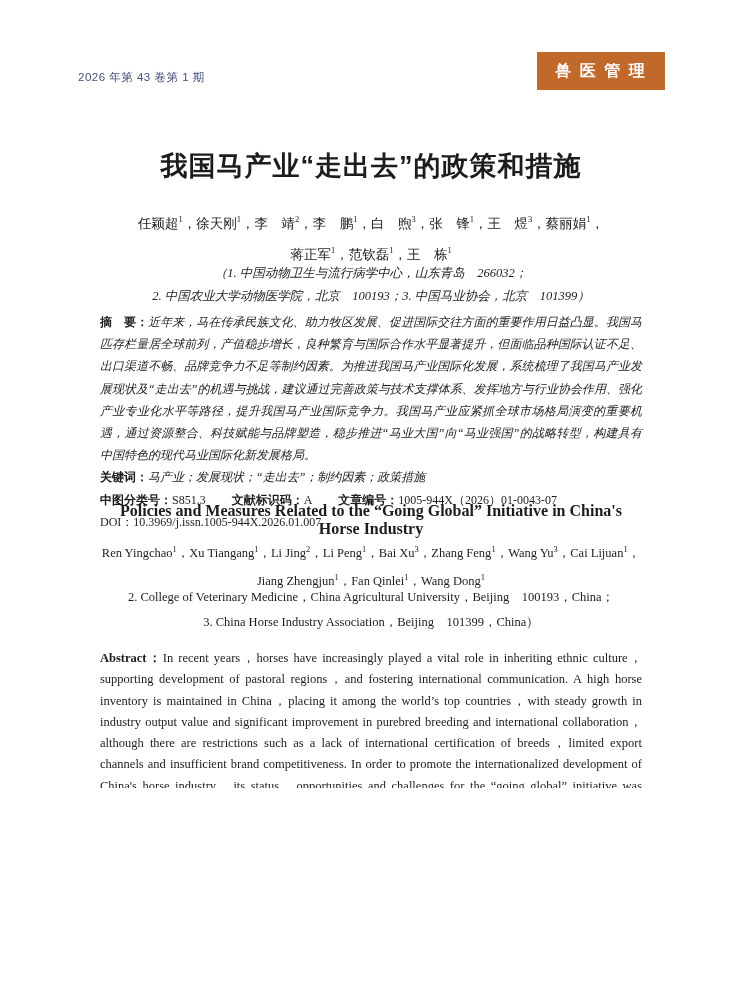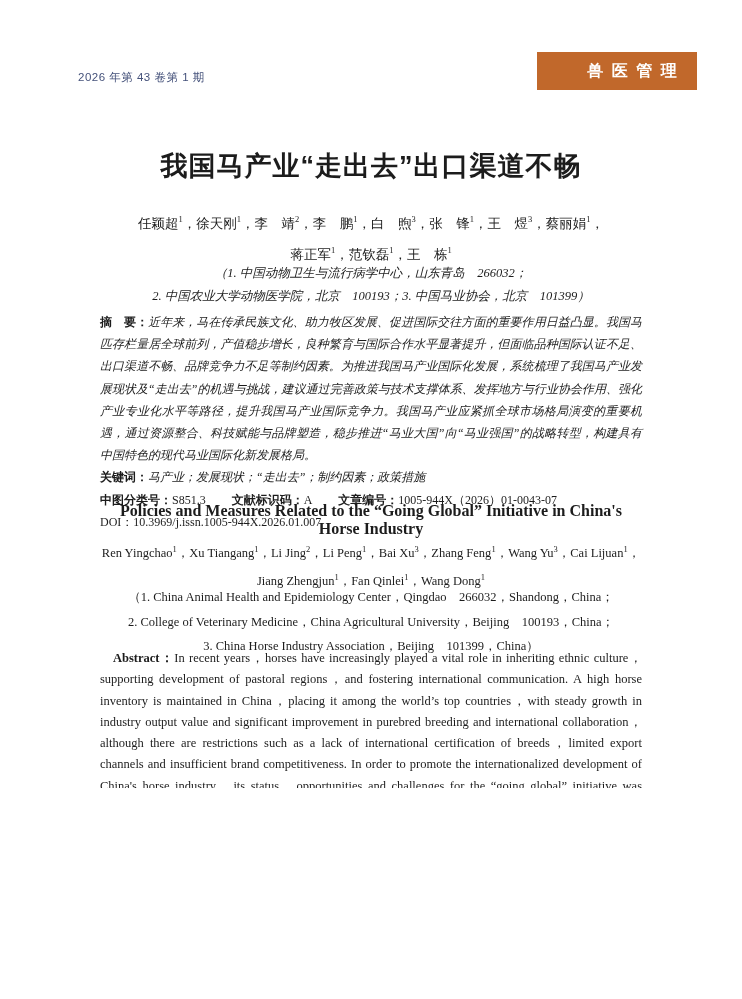--- a/index.html
+++ b/index.html
@@ -10,21 +10,21 @@
   }
   .content { position:absolute; left:100px; width:542px; top:0; }
 
   .issue-info {
     position:absolute; left:78px; top:70px;
     font-size:11.5px; color:#44517A; letter-spacing:0.5px;
   }
   .section-tab {
     position:absolute; left:537px; top:52px; width:128px; height:38px;
     background:#C1682B; color:#ffffff; font-weight:bold; font-size:16px;
-    display:flex; align-items:center; justify-content:center; letter-spacing:2px;padding-left:32px;
+    display:flex; align-items:center; justify-content:center; letter-spacing:2px;
   }
 
   .title-cn {
     position:absolute; left:0; top:148px; width:100%;
     text-align:center; font-size:27px; font-weight:700; letter-spacing:1px;
     font-family:"Liberation Sans", sans-serif;
   }
   .authors-cn {
     position:absolute; left:0; top:206px; width:100%;
     text-align:center; font-size:13.5px; line-height:27px;
@@ -60,21 +60,21 @@
   .affil-en {
     position:absolute; left:0; top:585px; width:100%;
     text-align:center; font-size:12.5px; line-height:24.5px;
     font-family:"Liberation Serif", serif;
   }
   .abstract-en {
     position:absolute; left:0; top:648px; width:542px;
     font-size:12.5px; line-height:21.3px; text-align:justify;
     font-family:"Liberation Serif", serif; margin:0;
   }
-  .abstract-en .blabel { font-family:"Liberation Serif", serif; font-weight:700;margin-left:13px; }
+  .abstract-en .blabel { font-family:"Liberation Serif", serif; font-weight:700; }
 
   .footnote-rule {
     position:absolute; left:0; top:802px; width:150px; height:0;
     border-top:1.5px solid #2a2a2a;
   }
   .footnotes {
     position:absolute; left:0; top:810px; width:542px;
     font-size:12px; line-height:22px;
   }
   .footnotes .row { margin:0; }
@@ -92,21 +92,21 @@
 </head>
 <body>
 
 <div class="page">
 
   <div class="issue-info">2026 年第 43 卷第 1 期</div>
   <div class="section-tab">兽 医 管 理</div>
 
   <div class="content">
 
-    <h1 class="title-cn" style="margin:0;">我国马产业“走出去”出口渠道不畅</h1>
+    <h1 class="title-cn" style="margin:0;">我国马产业“走出去”的政策和措施</h1>
 
     <div class="authors-cn">
       <div><span>任颖超</span><sup>1</sup><span>，</span><span>徐天刚</span><sup>1</sup><span>，</span><span>李　靖</span><sup>2</sup><span>，</span><span>李　鹏</span><sup>1</sup><span>，</span><span>白　煦</span><sup>3</sup><span>，</span><span>张　锋</span><sup>1</sup><span>，</span><span>王　煜</span><sup>3</sup><span>，</span><span>蔡丽娟</span><sup>1</sup><span>，</span></div>
       <div><span>蒋正军</span><sup>1</sup><span>，</span><span>范钦磊</span><sup>1</sup><span>，</span><span>王　栋</span><sup>1</sup></div>
     </div>
 
     <div class="affil-cn">
       <div>（1. 中国动物卫生与流行病学中心，山东青岛　266032；</div>
       <div>2. 中国农业大学动物医学院，北京　100193；3. 中国马业协会，北京　101399）</div>
     </div>
@@ -119,21 +119,20 @@
     </div>
 
     <h2 class="title-en" style="margin:0;">Policies and Measures Related to the “Going Global” Initiative in China's Horse Industry</h2>
 
     <div class="authors-en">
       <div><span>Ren Yingchao</span><sup>1</sup><span>，</span><span>Xu Tiangang</span><sup>1</sup><span>，</span><span>Li Jing</span><sup>2</sup><span>，</span><span>Li Peng</span><sup>1</sup><span>，</span><span>Bai Xu</span><sup>3</sup><span>，</span><span>Zhang Feng</span><sup>1</sup><span>，</span><span>Wang Yu</span><sup>3</sup><span>，</span><span>Cai Lijuan</span><sup>1</sup><span>，</span></div>
       <div><span>Jiang Zhengjun</span><sup>1</sup><span>，</span><span>Fan Qinlei</span><sup>1</sup><span>，</span><span>Wang Dong</span><sup>1</sup></div>
     </div>
 
     <div class="affil-en">
-      <div>（1. China Animal Health and Epidemiology Center，Qingdao　266032，Shandong，China；</div>
       <div>2. College of Veterinary Medicine，China Agricultural University，Beijing　100193，China；</div>
       <div>3. China Horse Industry Association，Beijing　101399，China）</div>
     </div>
 
     <p class="abstract-en"><span class="blabel">Abstract：</span><span>In recent years，horses have increasingly played a vital role in inheriting ethnic culture， supporting development of pastoral regions，and fostering international communication. A high horse inventory is maintained in China，placing it among the world’s top countries，with steady growth in industry output value and significant improvement in purebred breeding and international collaboration，although there are restrictions such as a lack of international certification of breeds，limited export channels and insufficient brand competitiveness. In order to promote the internationalized development of China's horse industry，its status，opportunities and challenges for the “going global” initiative was systematically reviewed. Recommendations were proposed to improve the international competitiveness of the industry through strengthening the policy and technical support systems，leveraging the roles of local authorities and industry associations，and enhancing the level of industrial specialization. The important opportunities presented by the evolving global market landscape should be seized by the industry，to steadily advance the strategic transformation from a “major horse industry country” to a “leading country with horse industry”</span></p>
 
     <div class="footnote-rule"></div>
 
     <div class="footnotes">
       <p class="row"><span class="blabel">政策措施：</span><span class="song gap24">2025-10-15</span><span class="blabel">修回日期：</span><span class="song">2025-12-26</span></p>

